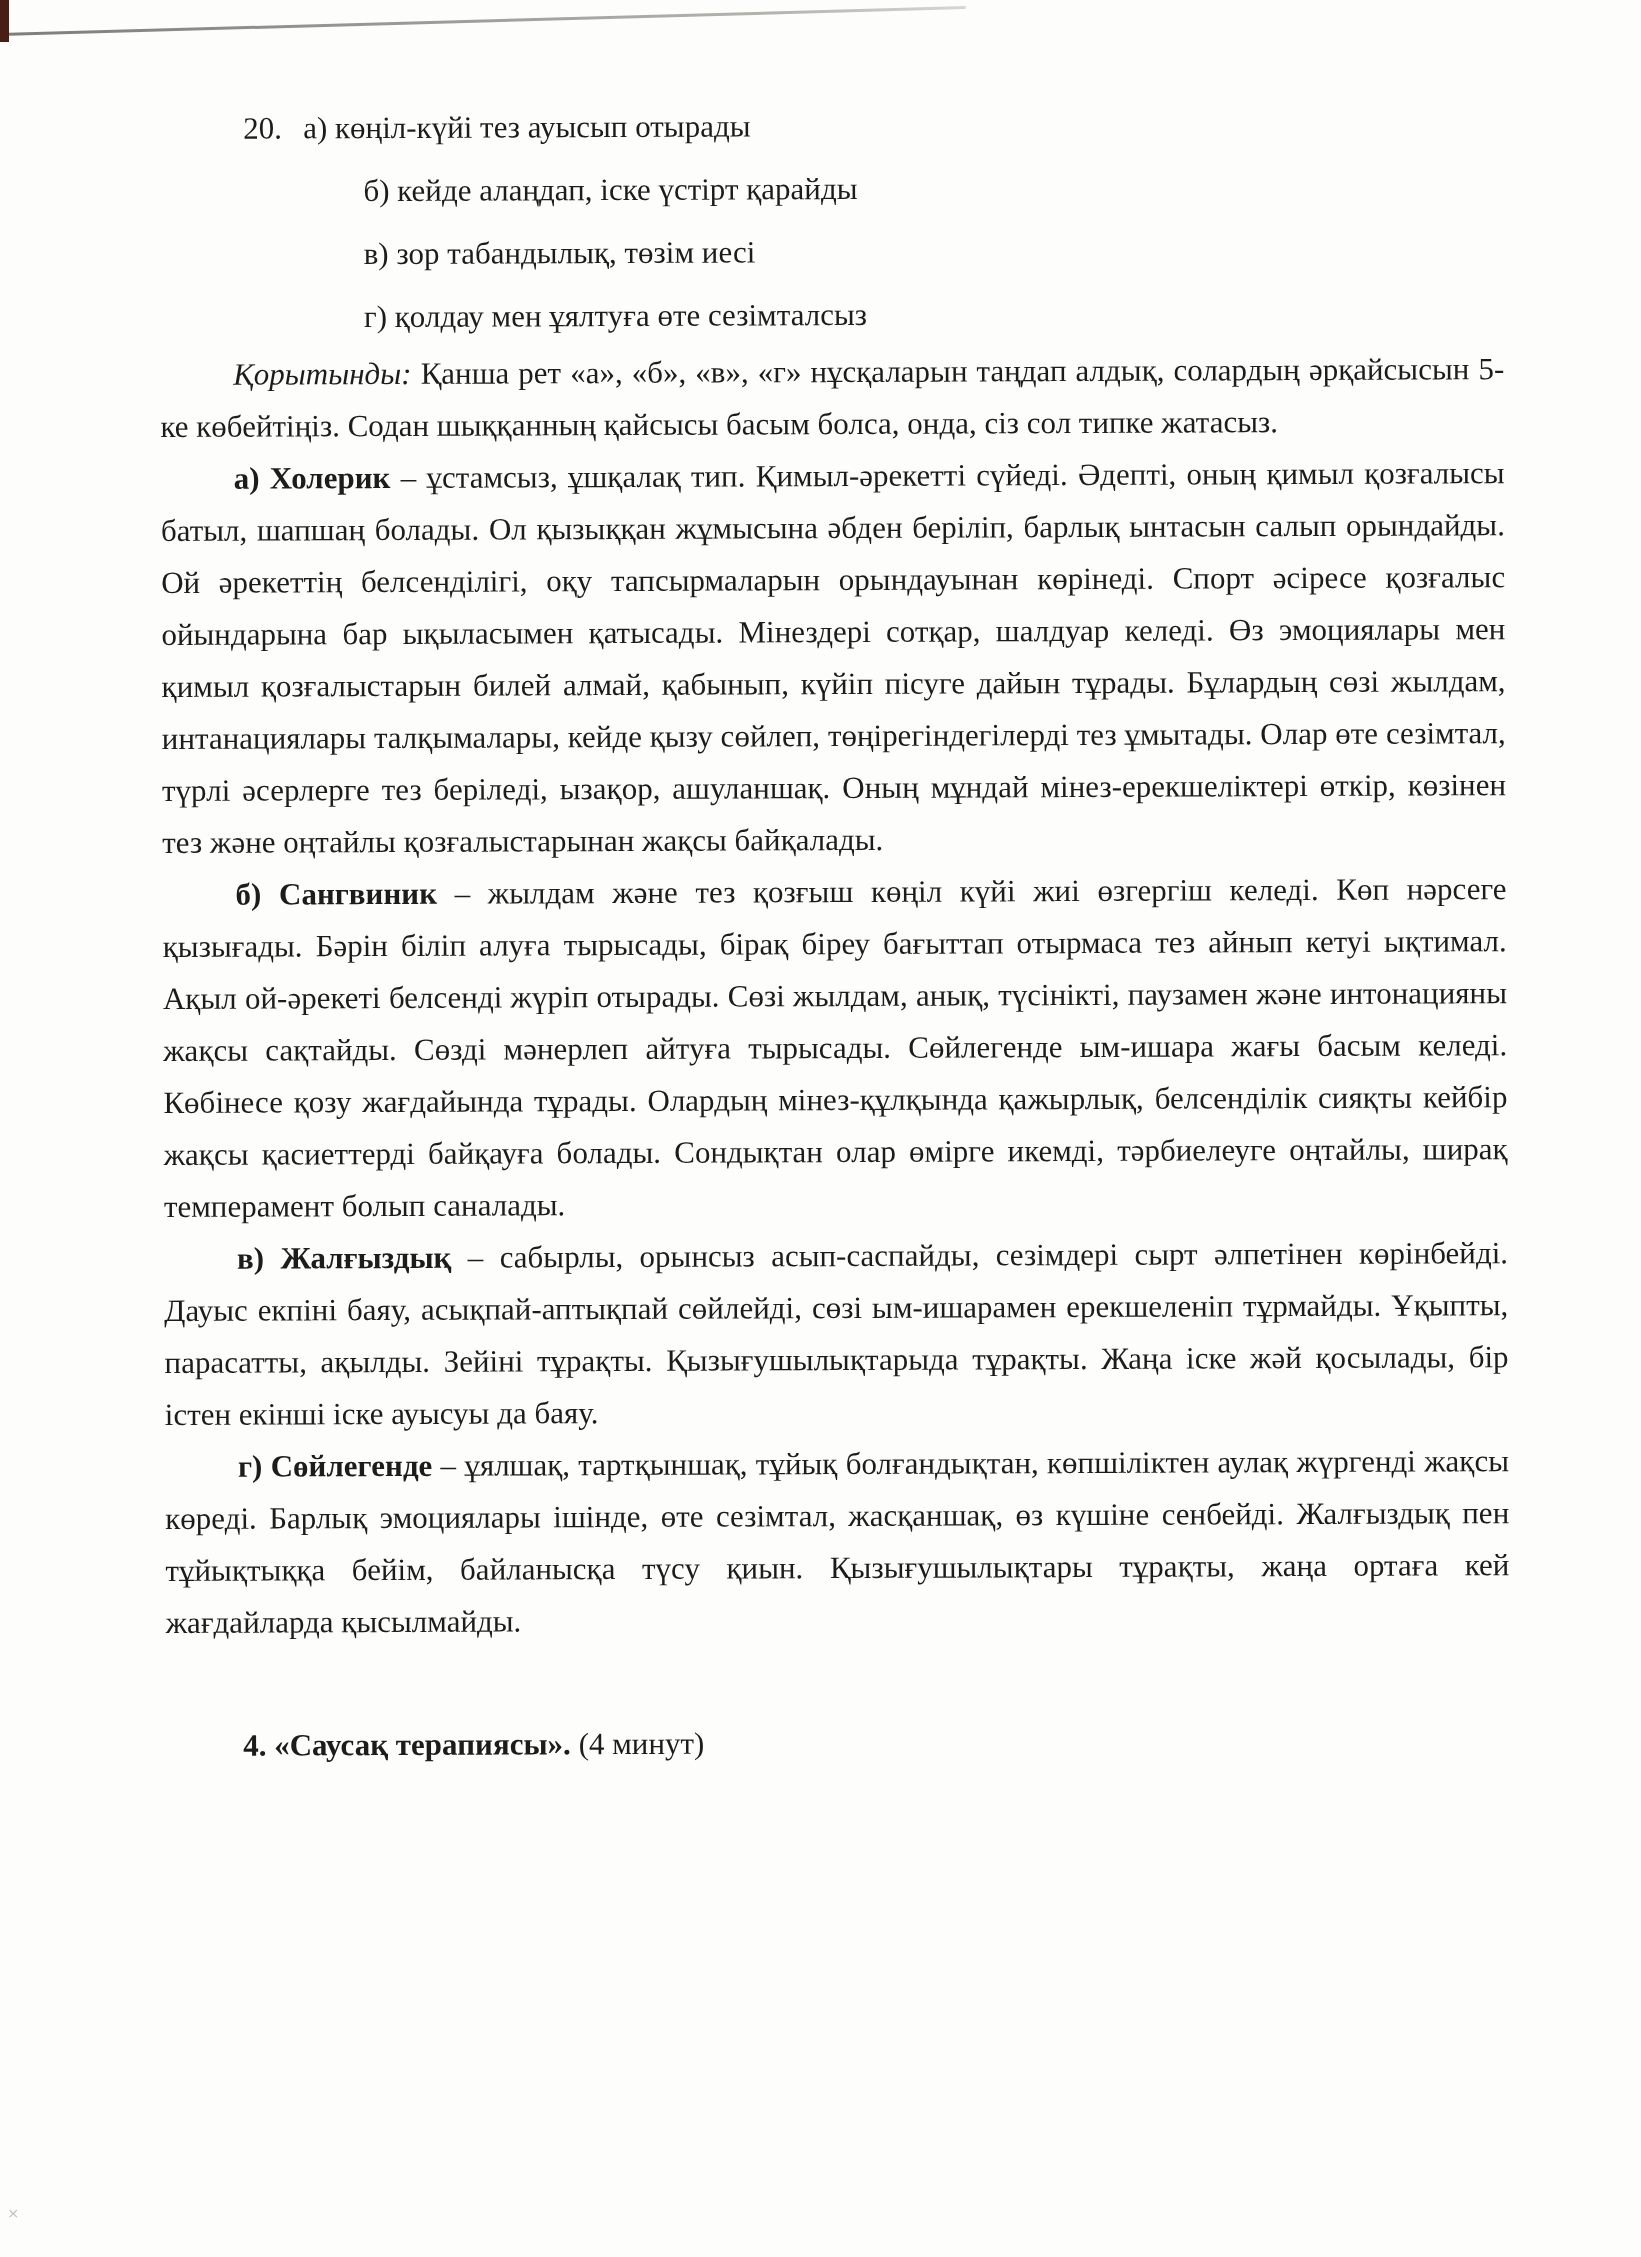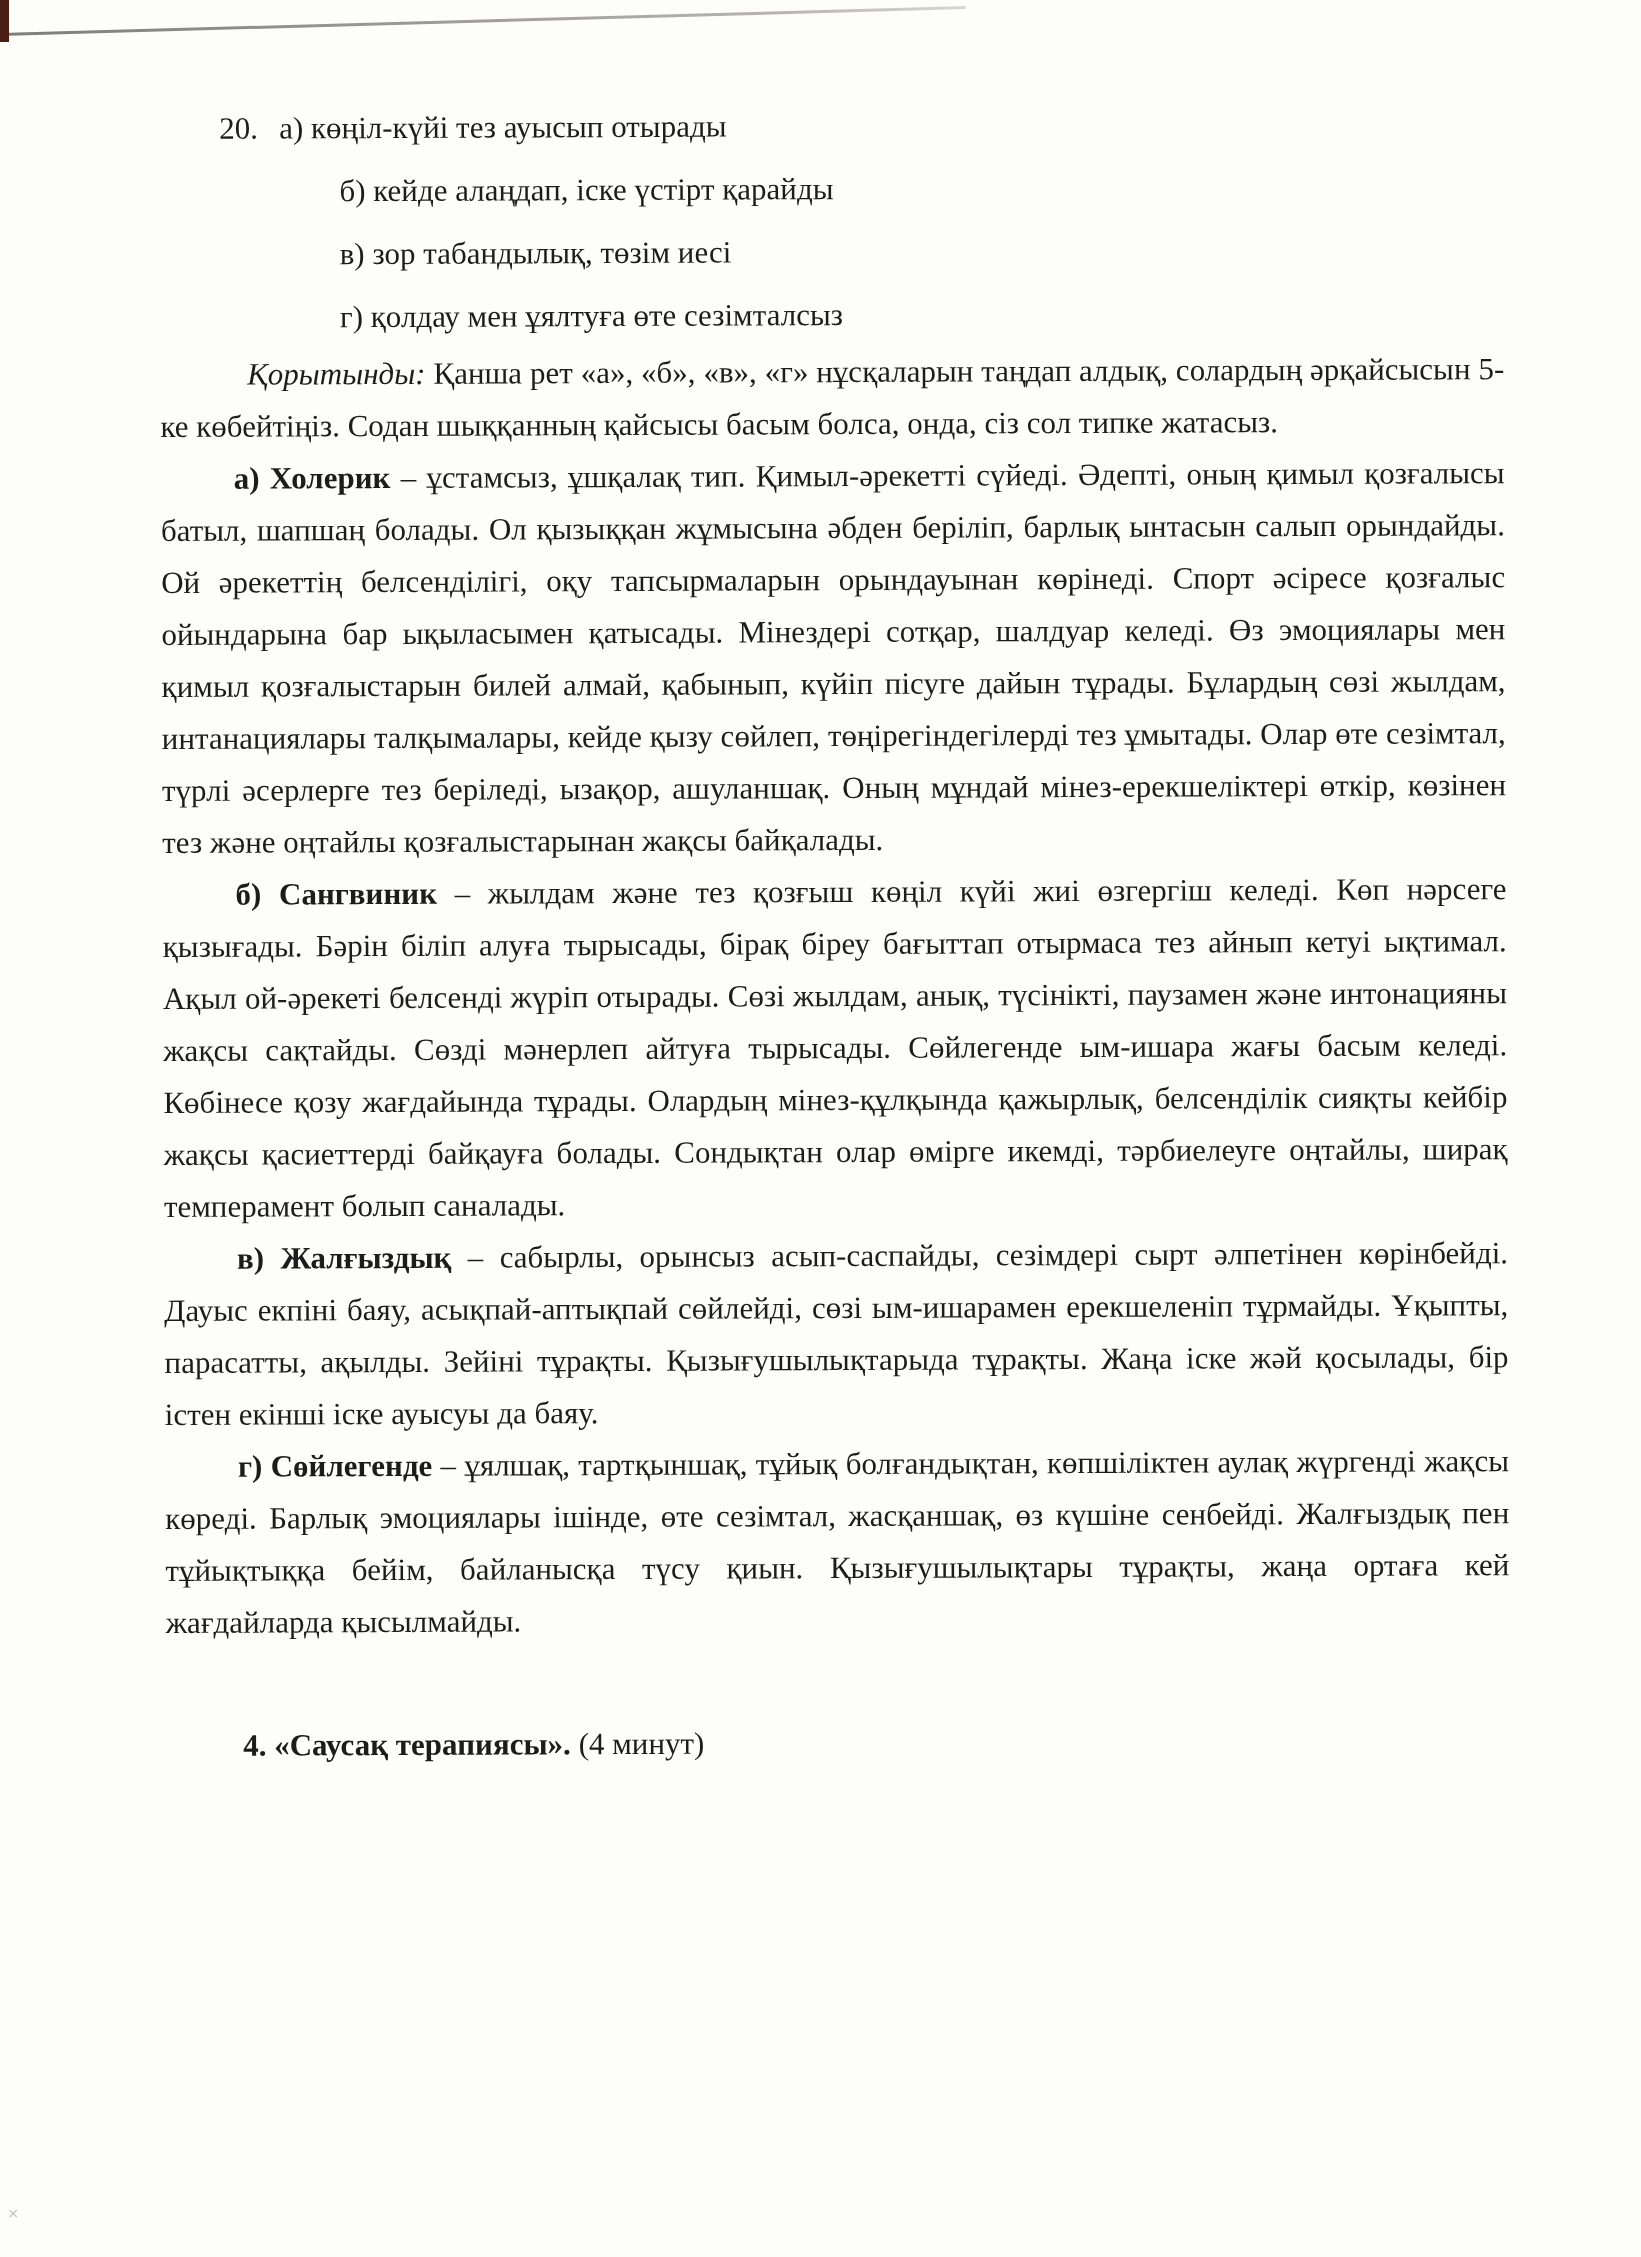--- a/index.html
+++ b/index.html
@@ -51,32 +51,32 @@
     line-height: 52px;
     transform: rotate(-0.25deg);
     transform-origin: left top;
   }
   .q-block {
     display: flex;
     align-items: flex-start;
     line-height: 63px;
   }
   .q-num {
-    margin-left: 60px;
+    margin-left: 84px;
     width: 60px;
     flex: none;
   }
   .options { flex: 1; }
   .option { margin-left: 60px; }
   p.para {
     margin: 0;
     text-align: justify;
     text-indent: 73px;
   }
-  .lead-italic { font-style: italic; margin-left: 14px; }
+  .lead-italic { font-style: italic; }
   .lead-bold { font-weight: bold; margin-top: 38px; }
   .footer-heading {
     margin: 0;
     margin-top: 71px;
     text-indent: 77px;
   }
   .footer-heading .bold { font-weight: bold; }
 </style>
 </head>
 <body>

